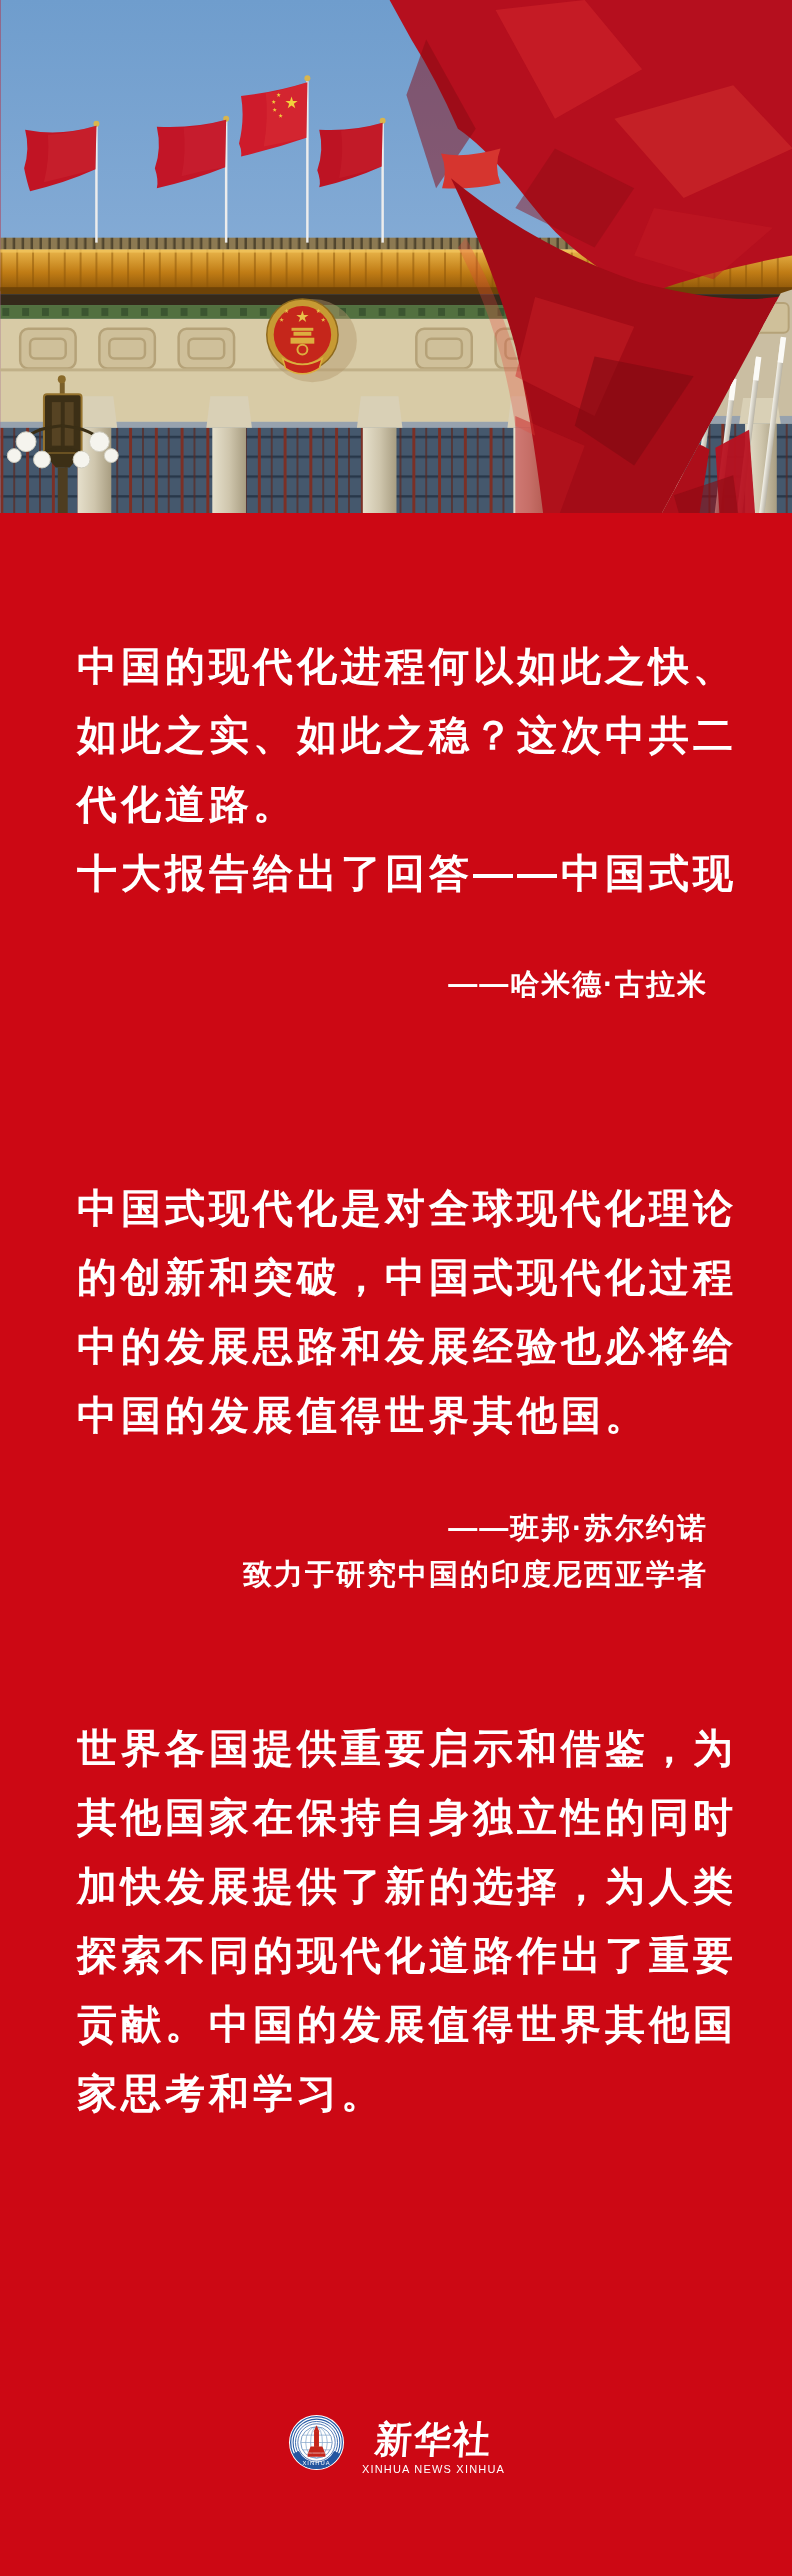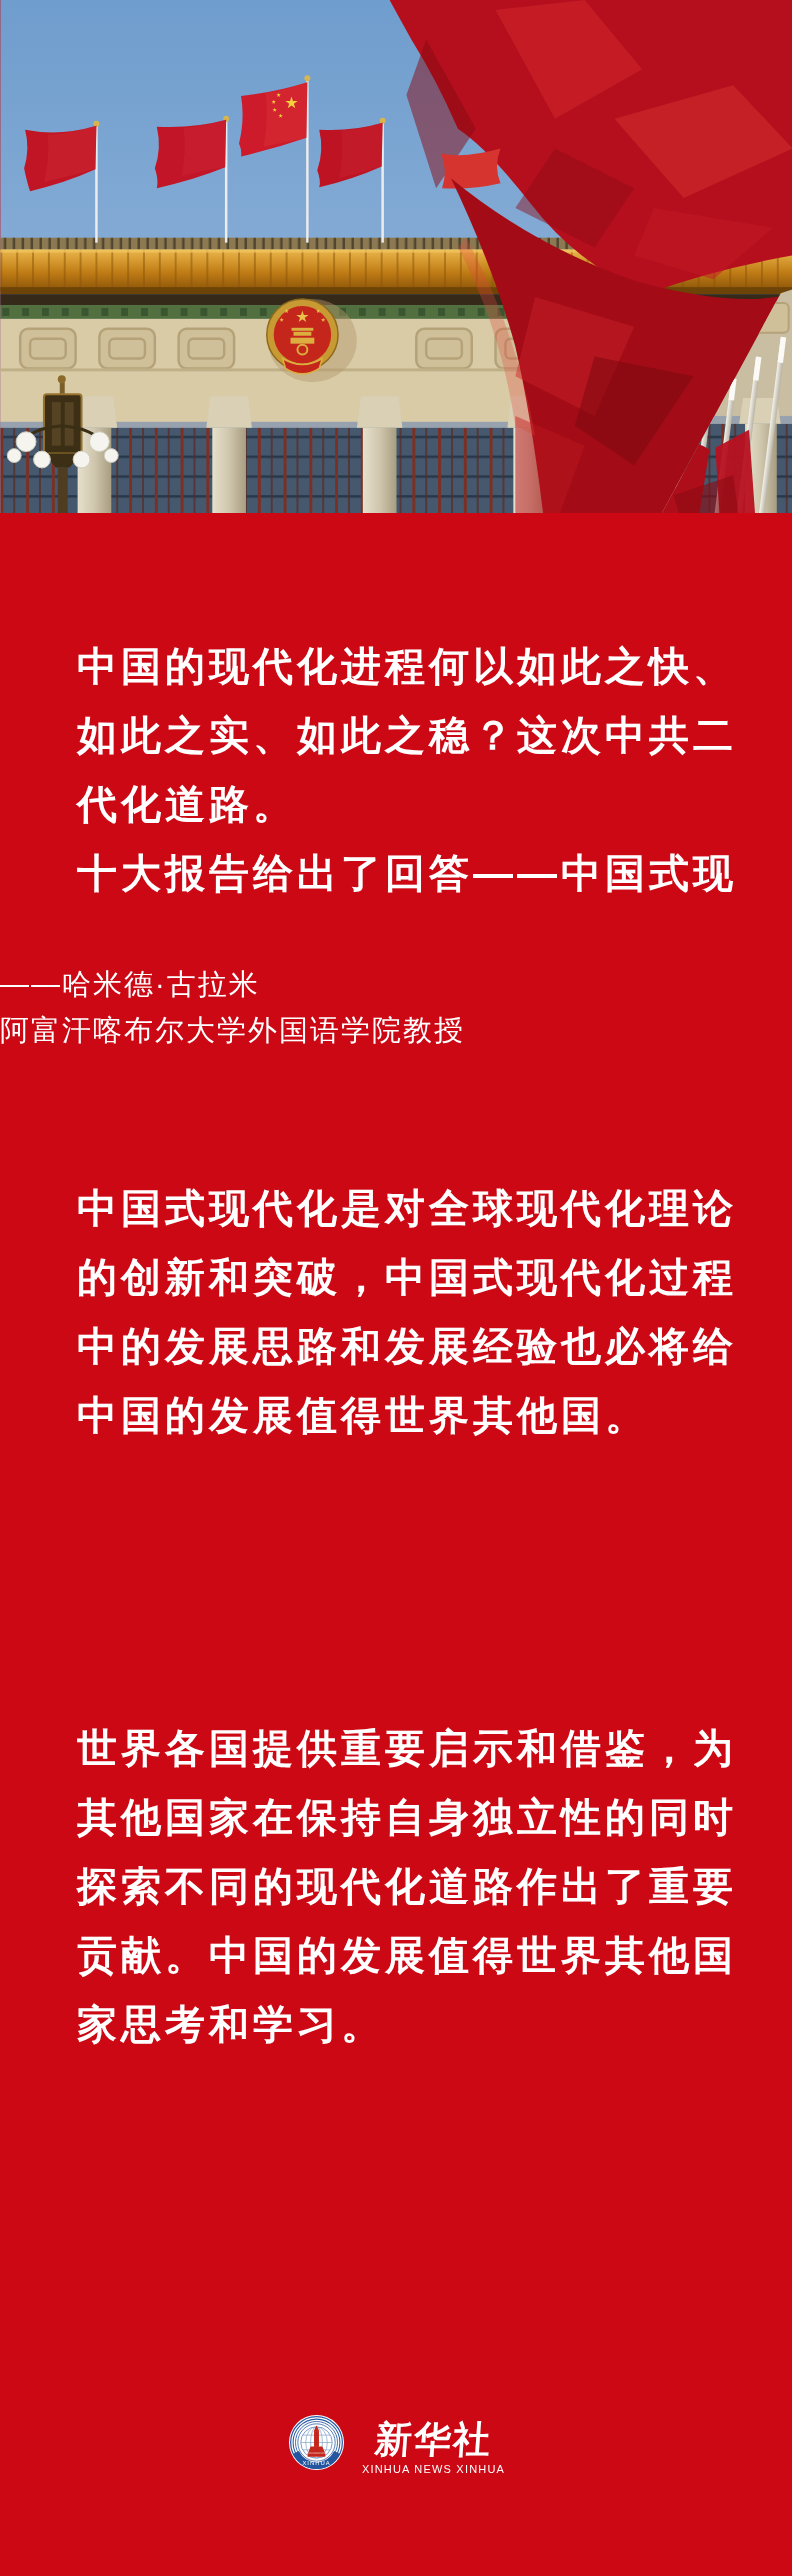--- a/index.html
+++ b/index.html
@@ -11,22 +11,22 @@
   .hero svg{display:block;}
   .quote{
     position:absolute;left:77px;width:684px;color:#fff;font-weight:700;
     font-size:40px;line-height:69px;letter-spacing:4px;
   }
   .quote .qline{white-space:nowrap;height:69px;}
   #q1{top:632px}
   #q2{top:1174px}
   #q3{top:1714px}
   .attr{
-    position:absolute;left:0;right:85px;color:#fff;
-    font-weight:400;font-size:29px;line-height:46px;letter-spacing:2px;
+    position:absolute;left:0;right:85px;text-align:right;color:#fff;
+    font-weight:700;font-size:29px;line-height:46px;letter-spacing:2px;
   }
   #a1{top:961px}
   #a2{top:1505px}
   #a3{top:2184px}
   .footer{
     position:absolute;top:2414px;left:0;width:793px;
     display:flex;justify-content:center;align-items:flex-start;gap:17px;
   }
   .emblem{width:57px;height:57px;flex:0 0 auto;}
   .logo-text{display:flex;flex-direction:column;align-items:center;}
@@ -249,33 +249,37 @@
   </div>
 
   <section class="quote" id="q1">
     <div class="qline">中国的现代化进程何以如此之快、</div>
     <div class="qline">如此之实、如此之稳？这次中共二</div>
     <div class="qline">代化道路。</div>
     <div class="qline">十大报告给出了回答——中国式现</div>
   </section>
   <div class="attr" id="a1">
     <div>——哈米德·古拉米</div>
-    <div>阿富汗喀布尔大学外国语学院教授</div>
   </div>
 
   <section class="quote" id="q2">
     <div class="qline">中国式现代化是对全球现代化理论</div>
     <div class="qline">的创新和突破，中国式现代化过程</div>
     <div class="qline">中的发展思路和发展经验也必将给</div>
     <div class="qline">中国的发展值得世界其他国。</div>
   </section>
+  <div class="attr" id="a2">
+    <div>——班邦·苏尔约诺</div>
+    <div>致力于研究中国的印度尼西亚学者</div>
+  </div>
 
   <section class="quote" id="q3">
     <div class="qline">世界各国提供重要启示和借鉴，为</div>
     <div class="qline">其他国家在保持自身独立性的同时</div>
+    <div class="qline">加快发展提供了新的选择，为人类</div>
     <div class="qline">探索不同的现代化道路作出了重要</div>
     <div class="qline">贡献。中国的发展值得世界其他国</div>
     <div class="qline">家思考和学习。</div>
   </section>
 
   <footer class="footer">
     <svg class="emblem" viewBox="0 0 58 58">
       <circle cx="29" cy="29" r="28" fill="#ffffff"></circle>
       <g fill="none" stroke="#2b5ca6">
         <circle cx="29" cy="29" r="26.3" stroke-width="1.3"></circle>

